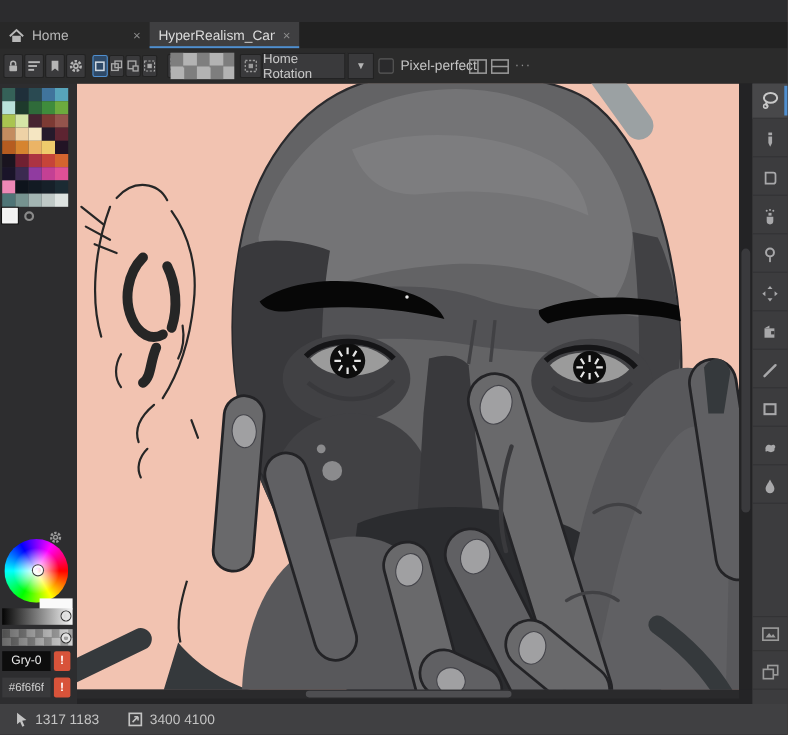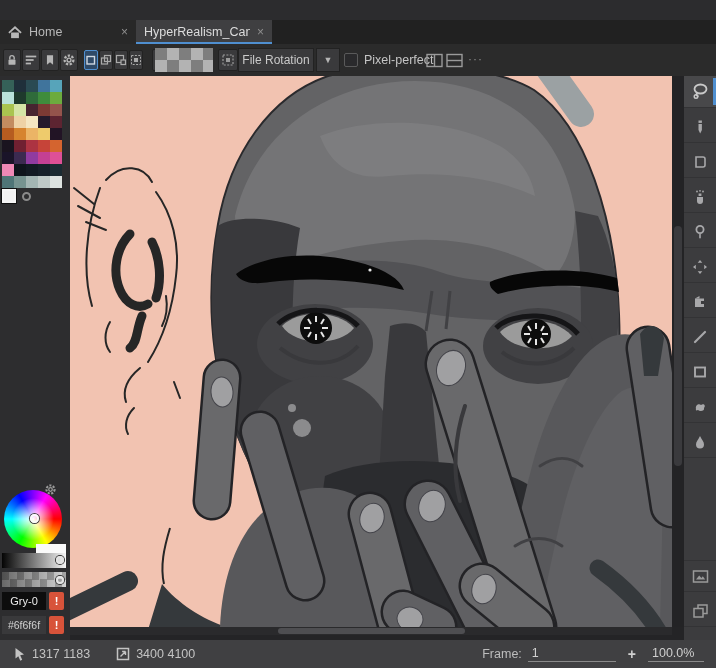--- a/index.html
+++ b/index.html
@@ -183,21 +183,21 @@
     <div class="mask-btn" style="left:155px;display:flex">
       <span>Mask</span>
     </div>
     <div class="tbtn" style="left:218px;width:20px">
       <svg width="14" height="14" viewBox="0 0 14 14">
         <rect x="2" y="2" width="10" height="10" fill="none" stroke="#9a9a9a" stroke-width="1.2" stroke-dasharray="2,1.4"></rect>
         <rect x="5" y="5" width="4" height="4" fill="#9a9a9a"></rect>
       </svg>
     </div>
     <div class="fr-btn">
-      <span>File Rotation</span>
+      <span>Home Rotation</span>
     </div>
     <div class="fr-arrow">
       <span>▼</span>
     </div>
     <div class="pp-check"></div>
     <div class="pp-label">Pixel-perfect</div>
     <div class="tbtn" style="left:424px;width:20px;background:transparent;border:none">
       <svg width="17" height="15" viewBox="0 0 17 15">
         <rect x="1" y="1.5" width="15" height="12" fill="none" stroke="#9a9a9a" stroke-width="1.4"></rect>
         <line x1="8.5" y1="1.5" x2="8.5" y2="13.5" stroke="#9a9a9a" stroke-width="1.4"></line>
@@ -503,20 +503,14 @@
       <span class="sb-val">1317 1183</span>
     </div>
     <div class="sb-group" style="margin-left:26px">
       <svg width="14" height="14" viewBox="0 0 14 14">
         <rect x="1.5" y="1.5" width="11" height="11" fill="none" stroke="#c3c3c3" stroke-width="1.5"></rect>
         <path d="M4.5,9.5 L9.5,4.5 M9.5,4.5 h-3.4 M9.5,4.5 v3.4" fill="none" stroke="#c3c3c3" stroke-width="1.4"></path>
       </svg>
       <span class="sb-val">3400 4100</span>
     </div>
     <div style="flex:1"></div>
-    <div class="sb-group" style="margin-right:12px">
-      <span>Frame:</span>
-      <span class="frame-input">1</span>
-      <span class="plus-btn">+</span>
-      <span class="zoom-input">100.0%</span>
-    </div>
   </div>
 </div>
 
 </body></html>

